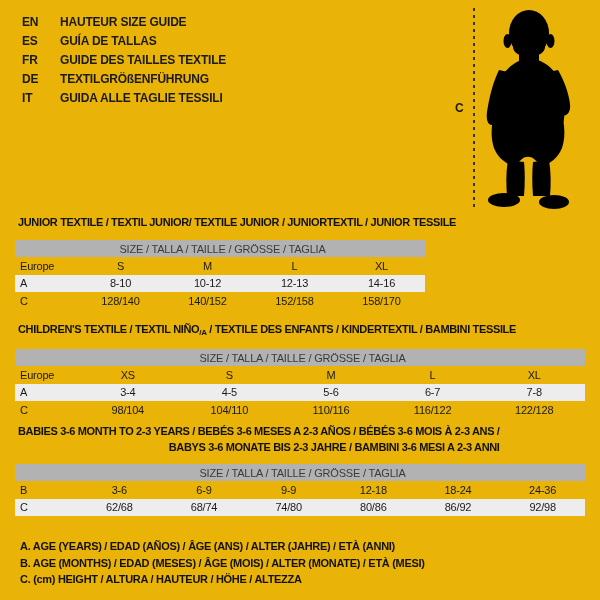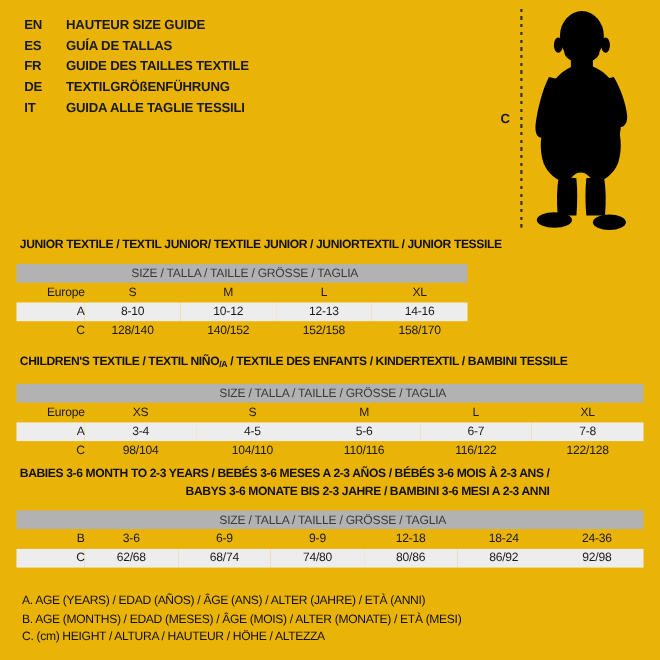--- a/index.html
+++ b/index.html
@@ -30,26 +30,26 @@
 
   
   .size-table{position:absolute;border-collapse:collapse;table-layout:fixed;font-size:11px;color:#1a1a1a;}
   #junior-table{left:15px;top:240px;width:410px;}
   #children-table{left:15px;top:349px;width:570px;}
   #babies-table{left:15px;top:464px;width:570px;}
   .size-table td{height:17.5px;text-align:center;padding:0;vertical-align:middle;letter-spacing:-0.2px;}
   .size-table tr.bar td{
     background:var(--bar,#b2b2b2);color:#3a3a3a;text-align:center;padding-left:5px;height:17px;
   }
-  .size-table td.rowlabel{text-align:right;padding-left:5px;}
+  .size-table td.rowlabel{text-align:left;padding-left:5px;}
   .size-table tr.shaded{background:var(--row-alt,#ededed);}
   col.col-label{width:62px;}
 
   
-  .notes{position:absolute;left:20px;top:538px;font-weight:normal;font-size:11px;letter-spacing:-0.3px;line-height:16.5px;color:#111;}
+  .notes{position:absolute;left:20px;top:538px;font-weight:bold;font-size:11px;letter-spacing:-0.3px;line-height:16.5px;color:#111;}
 </style>
 </head>
 <body>
 
 <div class="page">
 
   <div class="lang-block">
     <div class="lang-row">
       <span class="lang-code">EN</span>
       <span class="lang-title">HAUTEUR SIZE GUIDE</span>

